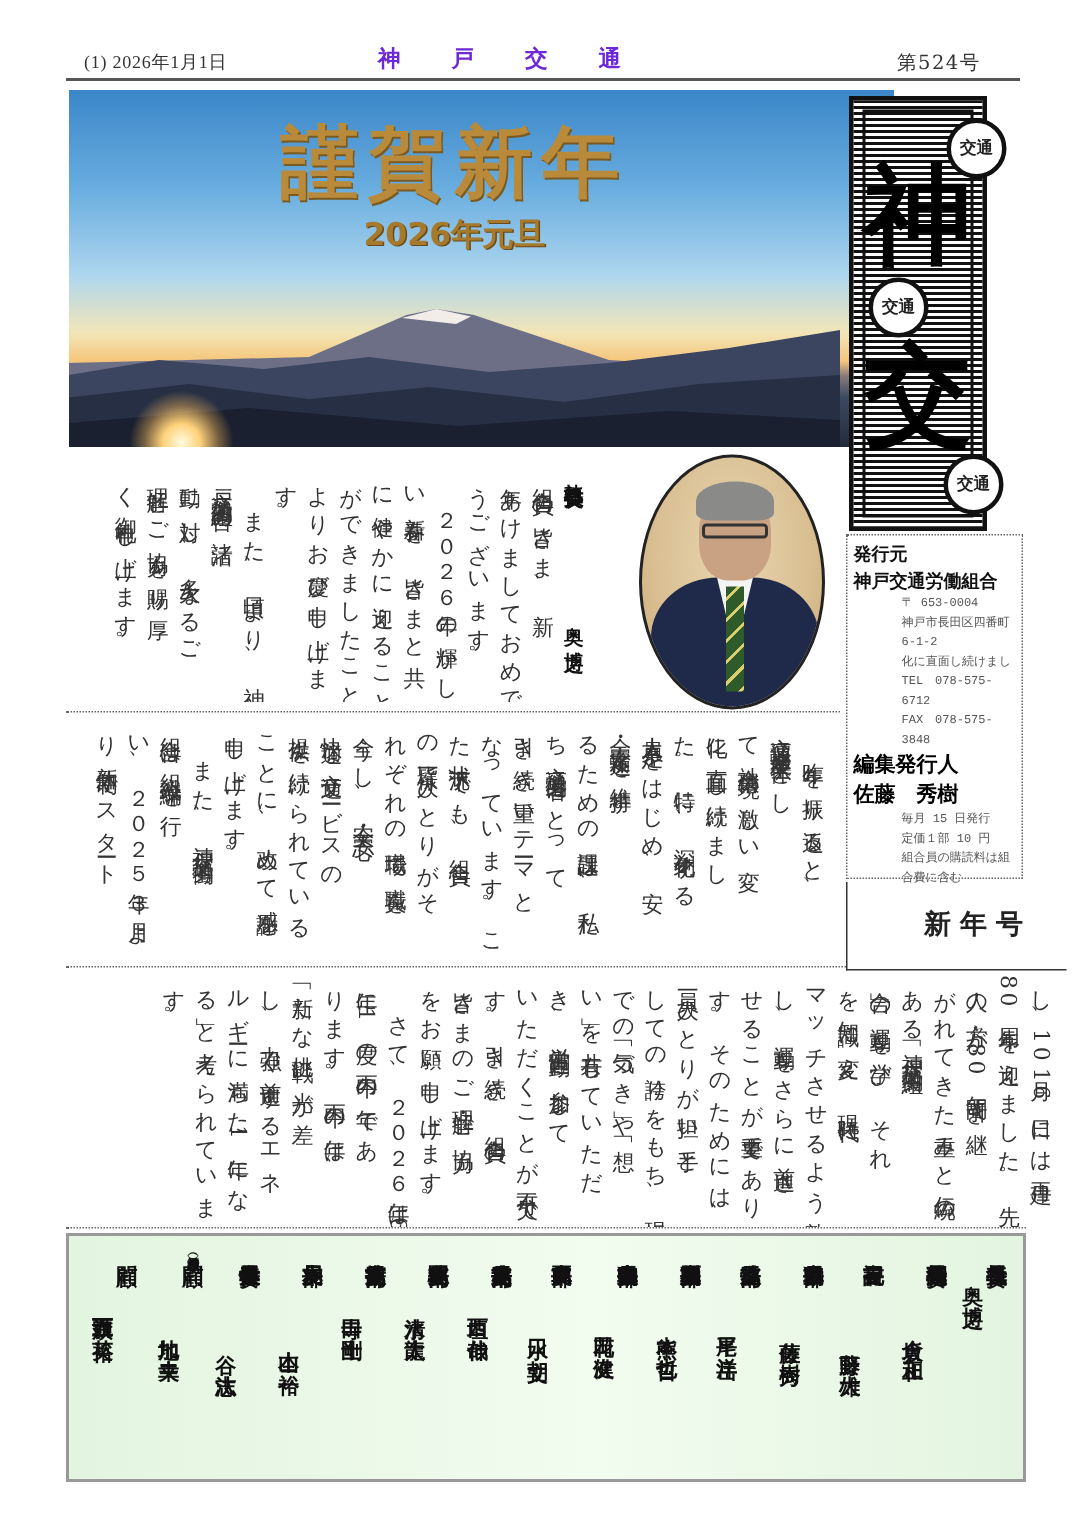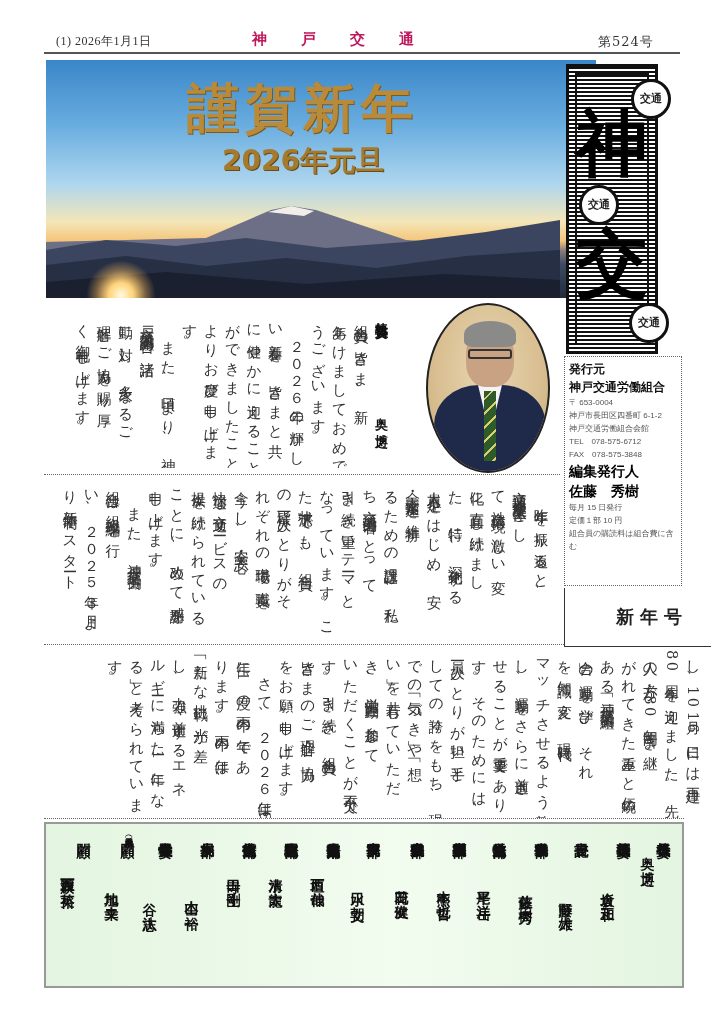--- a/index.html
+++ b/index.html
@@ -1,39 +1,39 @@
 <!DOCTYPE html>
 <html><head>
 <meta charset="utf-8">
 <style>
   html,body{margin:0;padding:0;background:#fff;}
   body{width:724px;height:1024px;position:relative;overflow:hidden;font-family:"DejaVu Serif","Liberation Serif",serif;color:#222;}
   .abs{position:absolute;}
   
   .hdr{left:44px;top:30px;width:636px;height:22px;border-bottom:2px solid #555;}
   .hdr-issue{left:56px;top:33px;font-size:12px;color:#333;font-family:"Liberation Serif",serif;letter-spacing:0.5px;}
-  .hdr-title{left:252px;top:30px;font-size:15px;font-weight:bold;font-family:"DejaVu Sans",sans-serif;letter-spacing:34px;color:#be185d;}
+  .hdr-title{left:252px;top:30px;font-size:15px;font-weight:bold;font-family:"DejaVu Sans",sans-serif;letter-spacing:34px;color:#6d28d9;}
   .hdr-num{left:598px;top:33px;font-size:13px;color:#333;letter-spacing:1px;}
   
   .hero{left:46px;top:60px;width:550px;height:238px;overflow:hidden;
     background:linear-gradient(180deg,#3a86c8 0%,#6aaee0 28%,#aed6ee 52%,#f3e6b8 68%,#f5c57a 76%,#8a7c7a 80%,#3c4a62 86%,#222b3a 100%);}
   .sun{left:40px;top:200px;width:70px;height:70px;border-radius:50%;background:radial-gradient(circle,#fffbe0 0%,#ffd27a 25%,rgba(255,190,90,0.4) 50%,rgba(255,190,90,0) 70%);}
   .hero-t1{left:0;width:514px;top:14px;text-align:center;font-size:52px;font-weight:bold;color:#b88a3a;letter-spacing:6px;font-family:"DejaVu Serif",serif;text-shadow:1px 1px 0 #7a5a20;}
-  .hero-t2{left:0;width:514px;top:82px;text-align:center;font-size:28px;font-weight:bold;color:#a67a2c;font-family:"DejaVu Sans",sans-serif;text-shadow:1px 1px 0 #6a4a18;}
+  .hero-t2{left:0;width:514px;top:82px;text-align:center;font-size:21px;font-weight:bold;color:#a67a2c;font-family:"DejaVu Sans",sans-serif;text-shadow:1px 1px 0 #6a4a18;}
   
   .logo{left:566px;top:64px;width:92px;height:290px;background:#fff;border:3px solid #111;box-sizing:border-box;
     background-image:repeating-linear-gradient(180deg,#111 0 2px,#fff 2px 4px);}
   .logo-inner{position:absolute;left:6px;top:6px;right:6px;bottom:6px;border:2px solid #111;}
   .logo-ch{position:absolute;left:0;width:100%;text-align:center;font-size:72px;font-weight:bold;color:#000;font-family:"DejaVu Serif",serif;background:transparent;line-height:1;}
   .emblem{position:absolute;width:40px;height:40px;border-radius:50%;background:#fff;border:3px solid #111;box-sizing:border-box;font-size:11px;text-align:center;line-height:34px;font-weight:bold;}
   
   .pub{left:564px;top:356px;width:118px;height:230px;border:1px dotted #666;box-sizing:border-box;padding:3px 4px;font-family:"DejaVu Sans",sans-serif;}
   .pub .b{font-weight:bold;font-size:12px;color:#111;line-height:18px;}
   .pub .bl{font-weight:bold;font-size:14px;color:#000000;line-height:20px;}
-  .pub .s{font-size:8px;color:#555;line-height:13px;font-family:Liberation Sans, sans-serif;}
+  .pub .s{font-size:8px;color:#555;line-height:13px;font-family:Liberation Mono, monospace;margin-left:32px;}
   
   .nyb{left:564px;top:588px;width:118px;height:58px;border-left:1px solid #333;border-bottom:1px solid #333;font-size:18px;font-weight:bold;letter-spacing:6px;text-align:center;line-height:58px;font-family:"DejaVu Sans",sans-serif;padding-left:28px;}
   
   .vt{writing-mode:vertical-rl;font-size:14.6px;line-height:21.4px;letter-spacing:2.4px;color:#333;font-family:"DejaVu Serif",serif;white-space:pre;}
   .dotline{border-top:1px dotted #666;}
   .sec1{left:48px;top:308px;width:332px;height:160px;overflow:hidden;}
   .sec2{left:48px;top:478px;width:506px;height:160px;overflow:hidden;}
   .sec3{left:48px;top:648px;width:656px;height:170px;overflow:hidden;}
   .chair-title{left:372px;top:312px;writing-mode:vertical-rl;font-size:13px;font-weight:bold;font-family:"DejaVu Sans",sans-serif;color:#111;letter-spacing:1px;}
   .chair-name{left:372px;top:408px;writing-mode:vertical-rl;font-size:13px;font-weight:bold;font-family:"DejaVu Sans",sans-serif;color:#111;letter-spacing:1px;}
@@ -77,21 +77,21 @@
   <div class="emblem" style="left:10px;top:118px;">交通</div>
   <div class="logo-ch" style="top:160px;">交</div>
   <div class="emblem" style="left:60px;top:236px;">交通</div>
 </div>
 
 <div class="abs pub">
   <div class="b">発行元</div>
   <div class="b">神戸交通労働組合</div>
   <div class="s">〒 653-0004</div>
   <div class="s">神戸市長田区四番町 6-1-2</div>
-  <div class="s">神戸交通労働組合会館</div>
+  <div class="s">化に直面し続けまし</div>
   <div class="s">TEL　078-575-6712</div>
   <div class="s">FAX　078-575-3848</div>
   <div class="bl">編集発行人</div>
   <div class="bl">佐藤　秀樹</div>
   <div class="s">毎月 15 日発行</div>
   <div class="s">定価１部 10 円</div>
   <div class="s">組合員の購読料は組合費に含む</div>
 </div>
 
 <div class="abs nyb">新年号</div>

